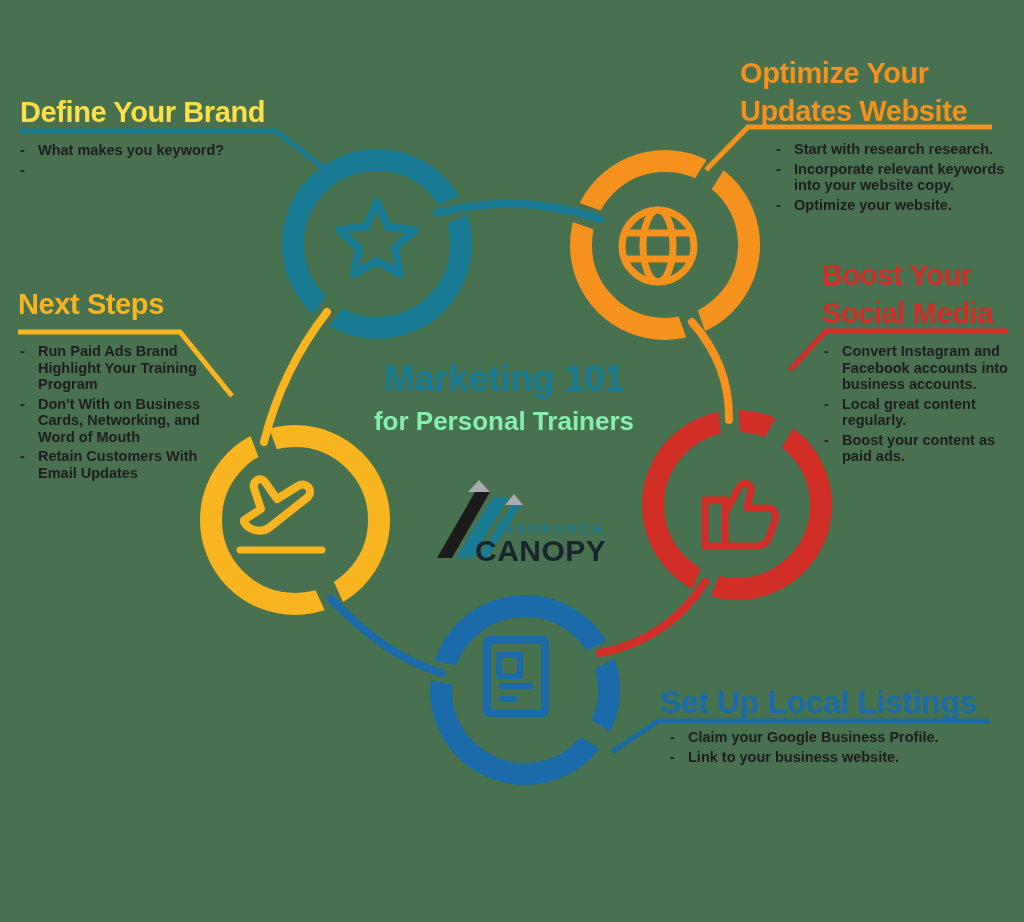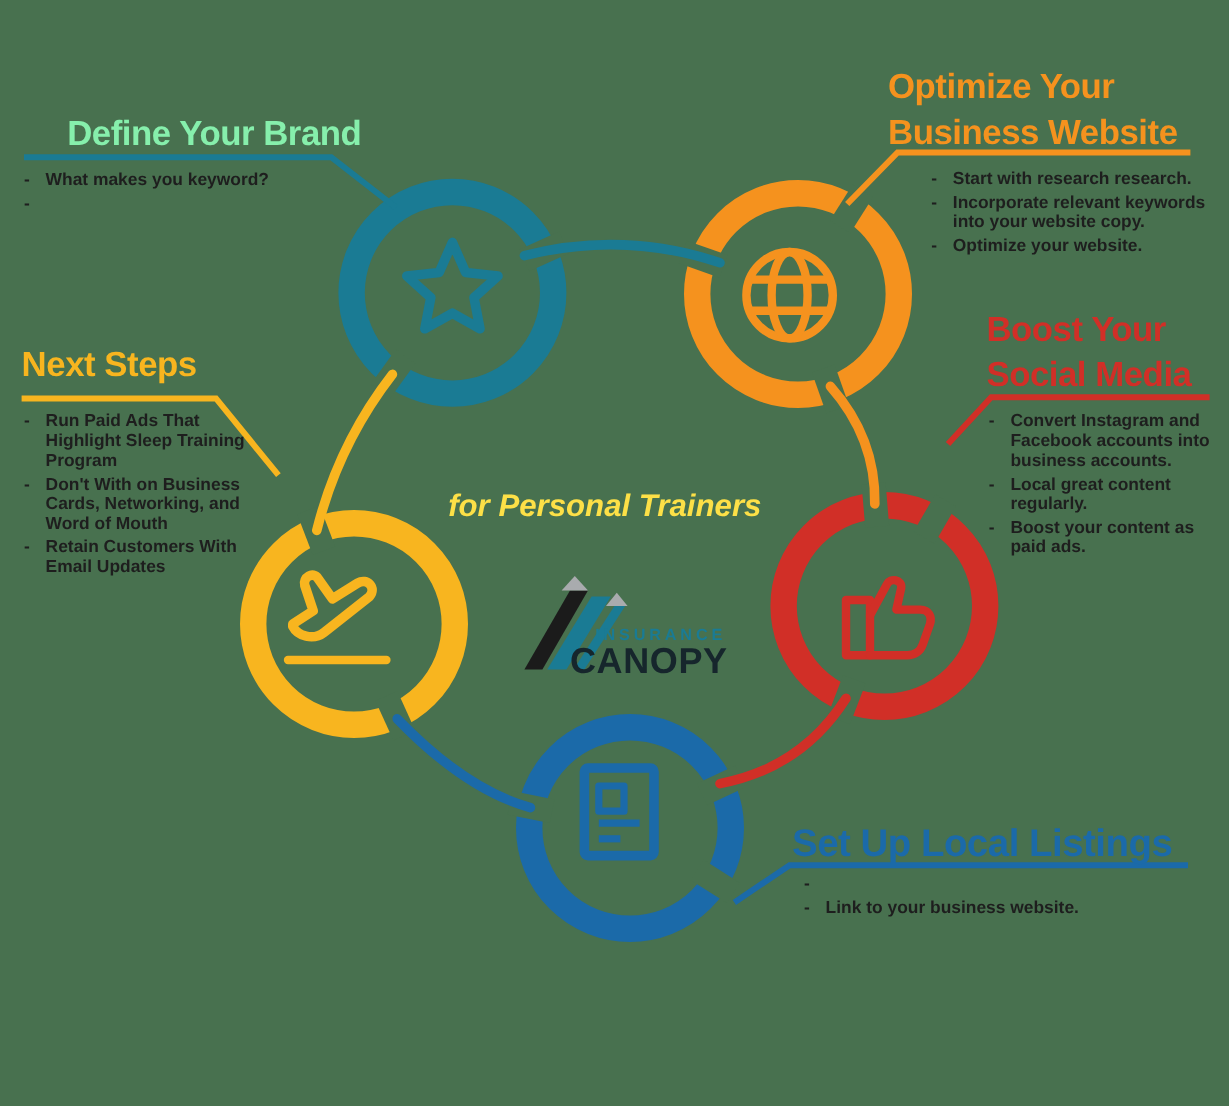--- a/index.html
+++ b/index.html
@@ -8,35 +8,35 @@
     background:#48714F;
     font-family:"Liberation Sans",sans-serif;
     position:relative;overflow:hidden;
   }
   .canvas{position:absolute;left:0;top:0;width:1024px;height:922px;}
   svg.underlay{position:absolute;left:0;top:0;}
   .sec-title{
     position:absolute;font-weight:800;font-size:29px;
     letter-spacing:-0.4px;line-height:38px;margin:0;
   }
-  .c-teal{color:#86efac;margin-left:36px;} .c-orange{color:#F5921E;} .c-red{color:#D12F27;}
+  .c-teal{color:#fde047;} .c-orange{color:#F5921E;} .c-red{color:#D12F27;}
   .c-yellow{color:#F8B51F;} .c-blue{color:#1B6AA9;}
   .blist{
     position:absolute;list-style:none;margin:0;padding:0;
     color:#1E1E1E;font-weight:700;font-size:14.5px;line-height:16.5px;
   }
   .blist li{display:flex;gap:7px;margin-bottom:3px;}
   .blist .dash{flex:0 0 11px;}
   .center-title{
     position:absolute;left:312px;top:358px;width:384px;text-align:center;
     color:#1A7B94;font-size:37px;font-weight:800;letter-spacing:-0.5px;
   }
   .center-sub{
     position:absolute;left:312px;top:406px;width:384px;text-align:center;
-    color:#fde047;font-size:26px;font-weight:700;font-style:italic;
+    color:#86efac;font-size:26px;font-weight:700;
   }
   svg text{font-family:"Liberation Sans",sans-serif;}
 </style>
 </head>
 <body>
 
 <div class="canvas">
 
   <svg class="underlay" width="1024" height="922" viewBox="0 0 1024 922">
 
@@ -124,37 +124,38 @@
         <polygon points="456,558 493,497 509,497 472,558" fill="#1A7B94"></polygon>
         <polygon points="478,558 512,505 521,505 487,558" fill="#1A7B94"></polygon>
         <polygon points="468,492 479,480 490,492" fill="#A9ABAE"></polygon>
         <polygon points="505,505 514,494 523,505" fill="#A9ABAE"></polygon>
       </g>
       <text x="496" y="533" font-size="13.5" font-weight="700" letter-spacing="3.2" fill="#1A7B94">INSURANCE</text>
       <text x="475" y="561" font-size="30" font-weight="800" letter-spacing="0.5" fill="#16262C">CANOPY</text>
     </g>
   </svg>
 
+  <div class="center-title">Marketing 101</div>
   <div class="center-sub">for Personal Trainers</div>
 
   <div>
     <h2 class="sec-title c-teal" style="left:20px;top:93px;width:340px;">Define Your Brand</h2>
     <ul class="blist" style="left:20px;top:142px;width:330px;">
       <li>
         <span class="dash">-</span>
         <span>What makes you keyword?</span>
       </li>
       <li>
         <span class="dash">-</span>
       </li>
     </ul>
   </div>
 
   <div>
-    <h2 class="sec-title c-orange" style="left:740px;top:54px;width:272px;">Optimize Your Business Website</h2>
+    <h2 class="sec-title c-orange" style="left:740px;top:54px;width:272px;">Optimize Your Updates Website</h2>
     <ul class="blist" style="left:776px;top:141px;width:232px;">
       <li>
         <span class="dash">-</span>
         <span>Start with research research.</span>
       </li>
       <li>
         <span class="dash">-</span>
         <span>Incorporate relevant keywords into your website copy.</span>
       </li>
       <li>
@@ -180,38 +181,39 @@
         <span>Boost your content as paid ads.</span>
       </li>
     </ul>
   </div>
 
   <div>
     <h2 class="sec-title c-yellow" style="left:18px;top:285px;width:220px;">Next Steps</h2>
     <ul class="blist" style="left:20px;top:343px;width:200px;">
       <li>
         <span class="dash">-</span>
-        <span>Run Paid Ads That Highlight Sleep Training Program</span>
+        <span>Run Paid Ads Brand Highlight Your Training Program</span>
       </li>
       <li>
         <span class="dash">-</span>
         <span>Don't With on Business Cards, Networking, and Word of Mouth</span>
       </li>
       <li>
         <span class="dash">-</span>
         <span>Retain Customers With Email Updates</span>
       </li>
     </ul>
   </div>
 
   <div>
     <h2 class="sec-title c-blue" style="left:660px;top:683px;width:360px;font-size:32px;">Set Up Local Listings</h2>
     <ul class="blist" style="left:670px;top:729px;width:330px;">
       <li>
         <span class="dash">-</span>
+        <span>Claim your Google Business Profile.</span>
       </li>
       <li>
         <span class="dash">-</span>
         <span>Link to your business website.</span>
       </li>
     </ul>
   </div>
 
 </div>
 

